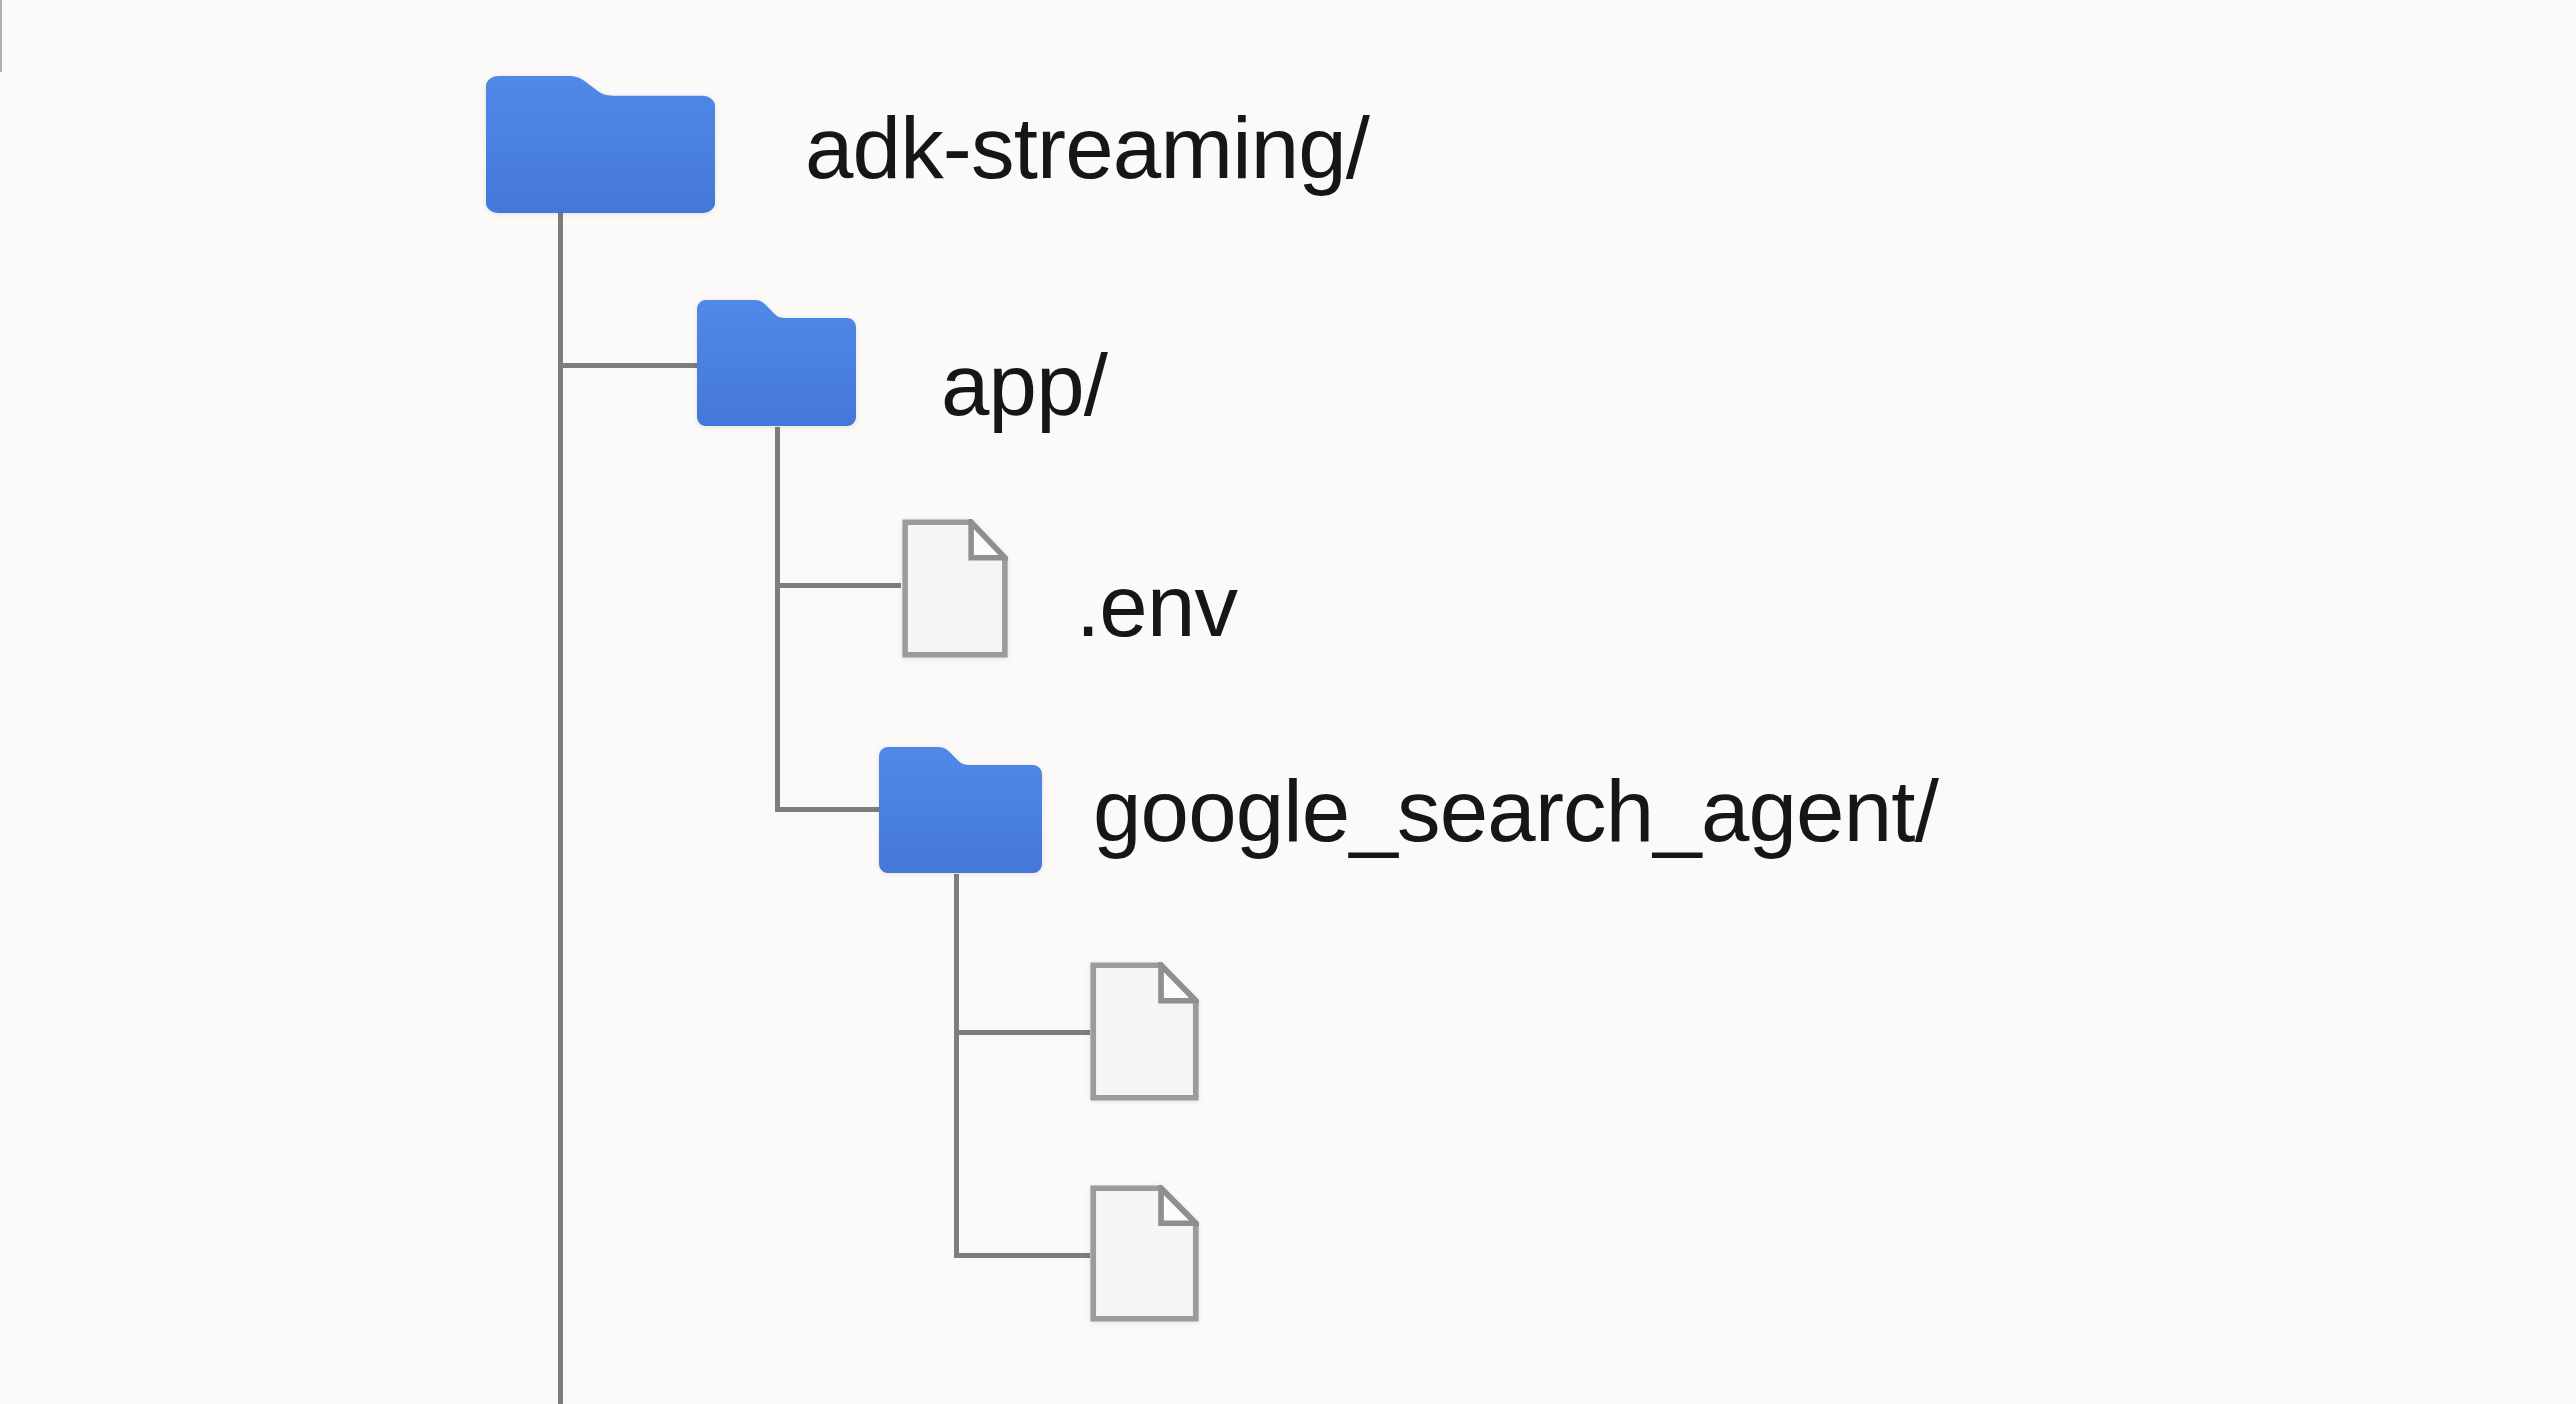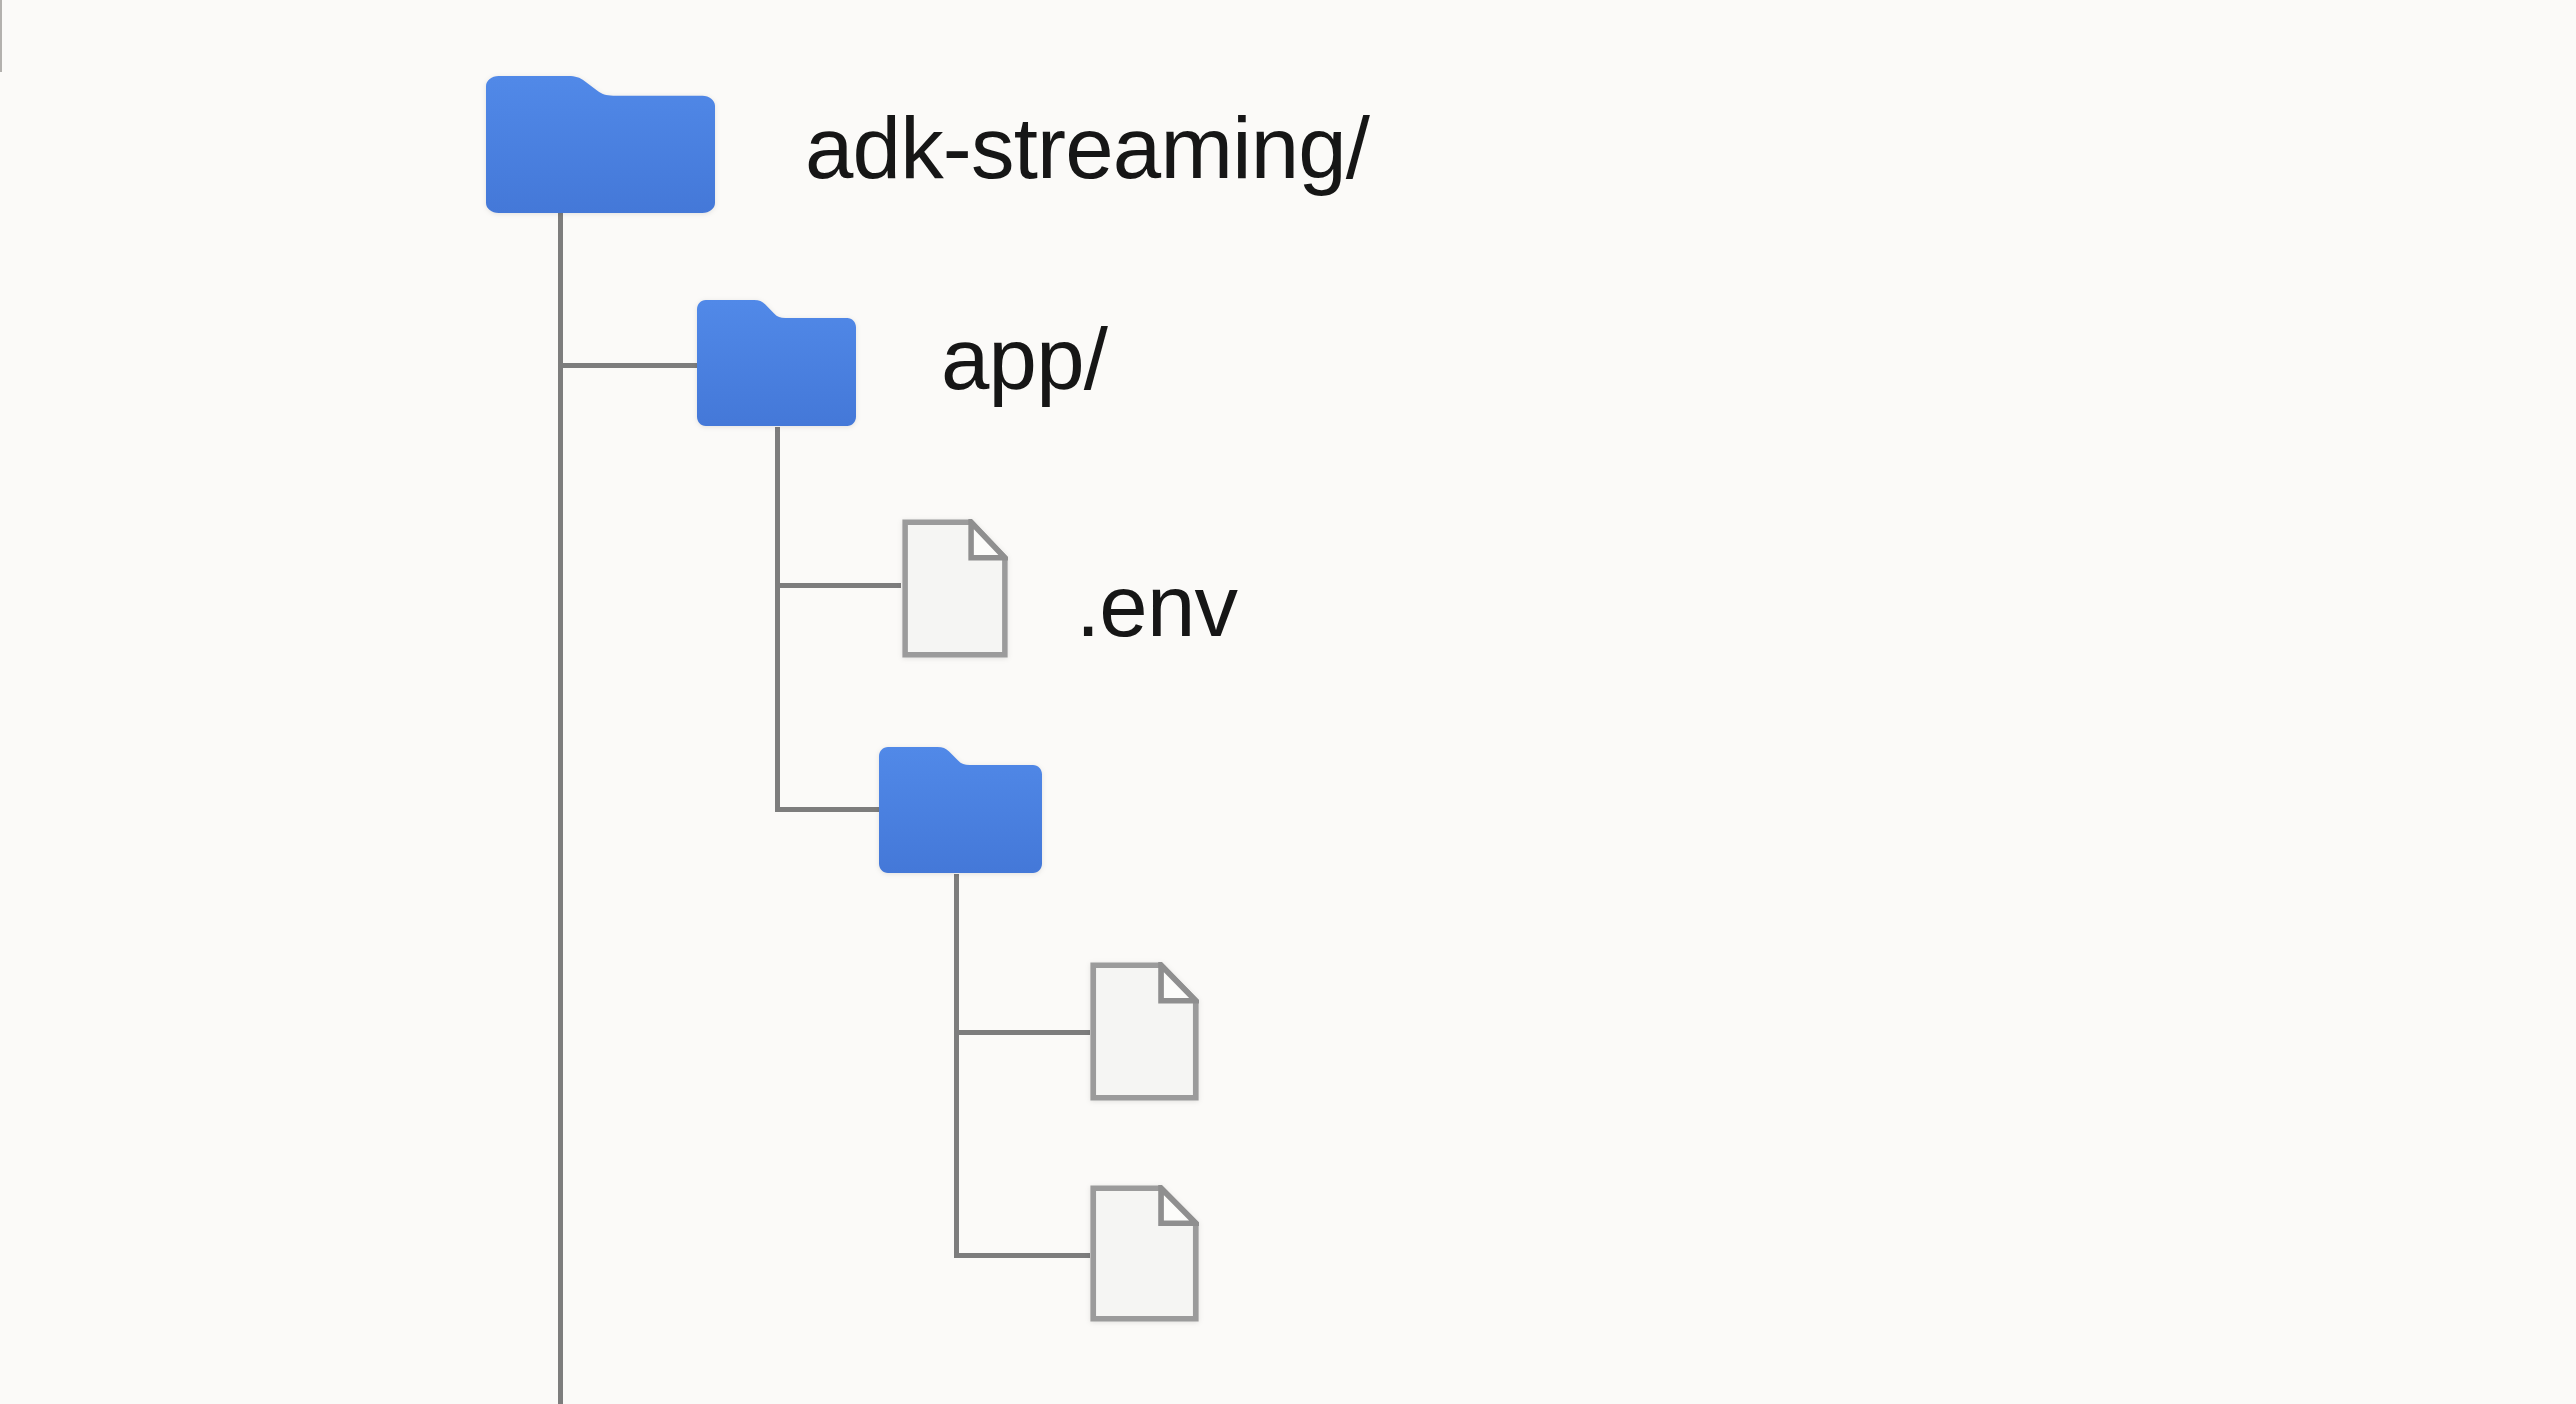--- a/index.html
+++ b/index.html
@@ -90,34 +90,35 @@
         <use href="#folder-shape"></use>
       </svg>
   </div>
   <div class="node-label" style="left:805px;top:147px;">adk-streaming/</div>
 
   <div class="node-icon" style="left:697px;top:300px;width:159px;height:126px;">
     <svg viewBox="0 0 200 150" preserveAspectRatio="none">
         <use href="#folder-shape"></use>
       </svg>
   </div>
-  <div class="node-label" style="left:941px;top:358px;">app/</div>
+  <div class="node-label" style="left:941px;top:384px;">app/</div>
 
   <div class="node-icon" style="left:902px;top:519px;width:106px;height:139px;">
     <svg viewBox="0 0 135 172" preserveAspectRatio="none">
         <use href="#file-shape"></use>
       </svg>
   </div>
   <div class="node-label" style="left:1076px;top:605px;">.env</div>
 
   <div class="node-icon" style="left:879px;top:747px;width:163px;height:126px;">
     <svg viewBox="0 0 200 150" preserveAspectRatio="none">
         <use href="#folder-shape"></use>
       </svg>
   </div>
+  <div class="node-label" style="left:1093px;top:810px;">google_search_agent/</div>
 
   <div class="node-icon" style="left:1090px;top:962px;width:109px;height:139px;">
     <svg viewBox="0 0 135 172" preserveAspectRatio="none">
         <use href="#file-shape"></use>
       </svg>
   </div>
 
   <div class="node-icon" style="left:1090px;top:1185px;width:109px;height:137px;">
     <svg viewBox="0 0 135 172" preserveAspectRatio="none">
         <use href="#file-shape"></use>

